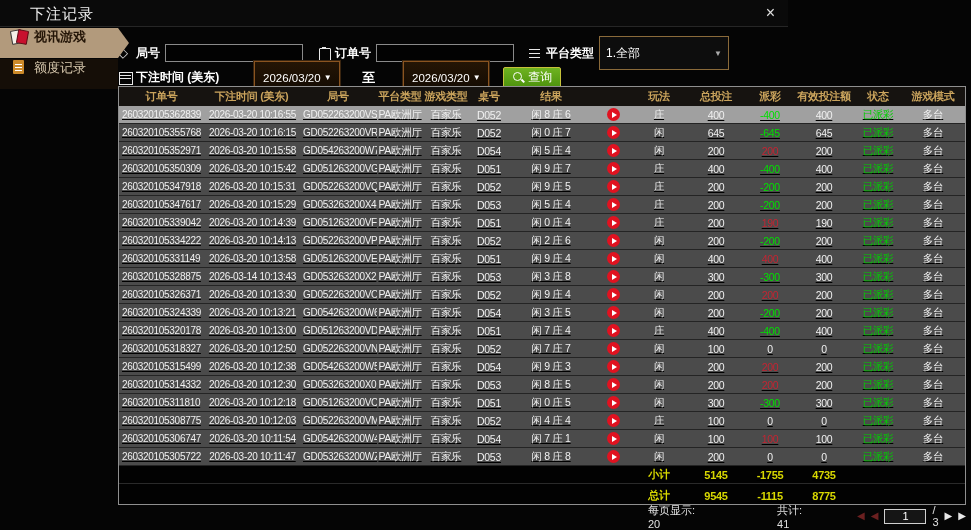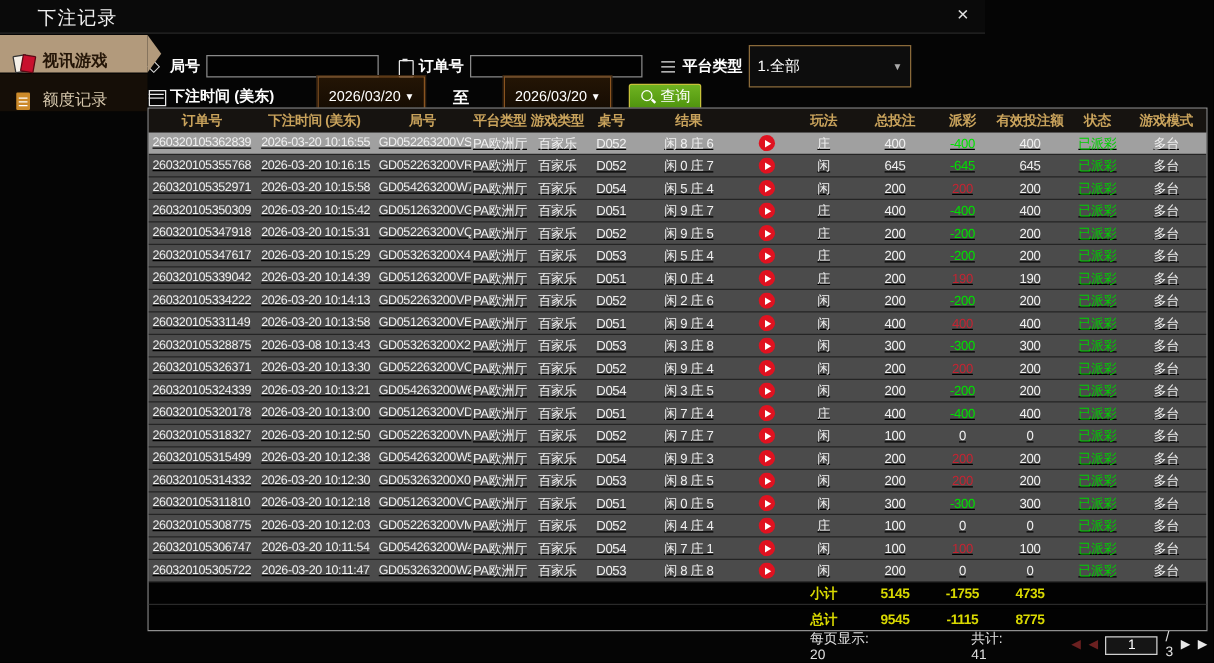--- a/index.html
+++ b/index.html
@@ -7,21 +7,21 @@
   body { font-family:"Liberation Sans","DejaVu Sans",sans-serif; }
   .window { position:relative; width:971px; height:530px; background:#050505; overflow:hidden; }
 
   
   .titlebar { position:absolute; left:0; top:0; width:788px; height:27px; background:#0a0a0a; border-bottom:1px solid #262626; }
   .titlebar .title { position:absolute; left:30px; top:5px; color:#f2f2f2; font-size:15px; letter-spacing:1px; }
   .close-btn { position:absolute; right:13px; top:5px; color:#e0e0e0; font-size:16px; cursor:pointer; line-height:16px; }
 
   
   .sidebar { position:absolute; left:0; top:28px; width:118px; }
-  .side-item { position:relative; height:30px; margin-bottom:1px; background:#150e07; color:#d8c9ae; font-size:13px; display:flex; align-items:flex-end; padding-left:10px; cursor:pointer; }
+  .side-item { position:relative; height:30px; margin-bottom:1px; background:#150e07; color:#d8c9ae; font-size:13px; display:flex; align-items:flex-start; padding-left:10px; cursor:pointer; }
   .side-item.active { background:#b29a7c; color:#241507; font-weight:bold; }
   .side-item.active::after { content:''; position:absolute; left:118px; top:0; border-left:11px solid #b29a7c; border-top:15px solid transparent; border-bottom:15px solid transparent; z-index:5; }
   .side-ico { display:inline-block; width:18px; height:16px; margin-right:6px; position:relative; }
   .ico-cards::before { content:''; position:absolute; left:1px; top:2px; width:9px; height:12px; background:#f5f0e8; border:1px solid #333; border-radius:1px; transform:rotate(-10deg); }
   .ico-cards::after { content:''; position:absolute; left:7px; top:2px; width:9px; height:12px; background:#c8102e; border:1px solid #5a0a14; border-radius:1px; transform:rotate(10deg); }
   .ico-diamond::before { content:'◆'; position:absolute; left:1px; top:0px; color:#e8c329; font-size:14px; line-height:16px; }
   .ico-doc::before { content:''; position:absolute; left:3px; top:1px; width:11px; height:14px; background:#cc8a2a; border-radius:1px; }
   .ico-doc::after { content:''; position:absolute; left:5px; top:5px; width:7px; height:1px; background:#fff; box-shadow:0 3px 0 #fff, 0 6px 0 #fff; }
 
   
@@ -297,21 +297,21 @@
           <div class="cell c-play_icon"><span class="play-icon"></span></div>
           <div class="cell c-bet_on">闲</div>
           <div class="cell c-total_bet">400</div>
           <div class="cell c-payout pay-red">400</div>
           <div class="cell c-valid_bet">400</div>
           <div class="cell c-status status-green">已派彩</div>
           <div class="cell c-mode">多台</div>
         </div>
         <div class="trow">
           <div class="cell c-order_no">260320105328875</div>
-          <div class="cell c-time">2026-03-08 10:13:43</div>
+          <div class="cell c-time">2026-03-14 10:13:43</div>
           <div class="cell c-round_no">GD053263200X2</div>
           <div class="cell c-platform">PA欧洲厅</div>
           <div class="cell c-game_type">百家乐</div>
           <div class="cell c-table_no">D053</div>
           <div class="cell c-result">闲 3 庄 8</div>
           <div class="cell c-play_icon"><span class="play-icon"></span></div>
           <div class="cell c-bet_on">闲</div>
           <div class="cell c-total_bet">300</div>
           <div class="cell c-payout pay-green">-300</div>
           <div class="cell c-valid_bet">300</div>

